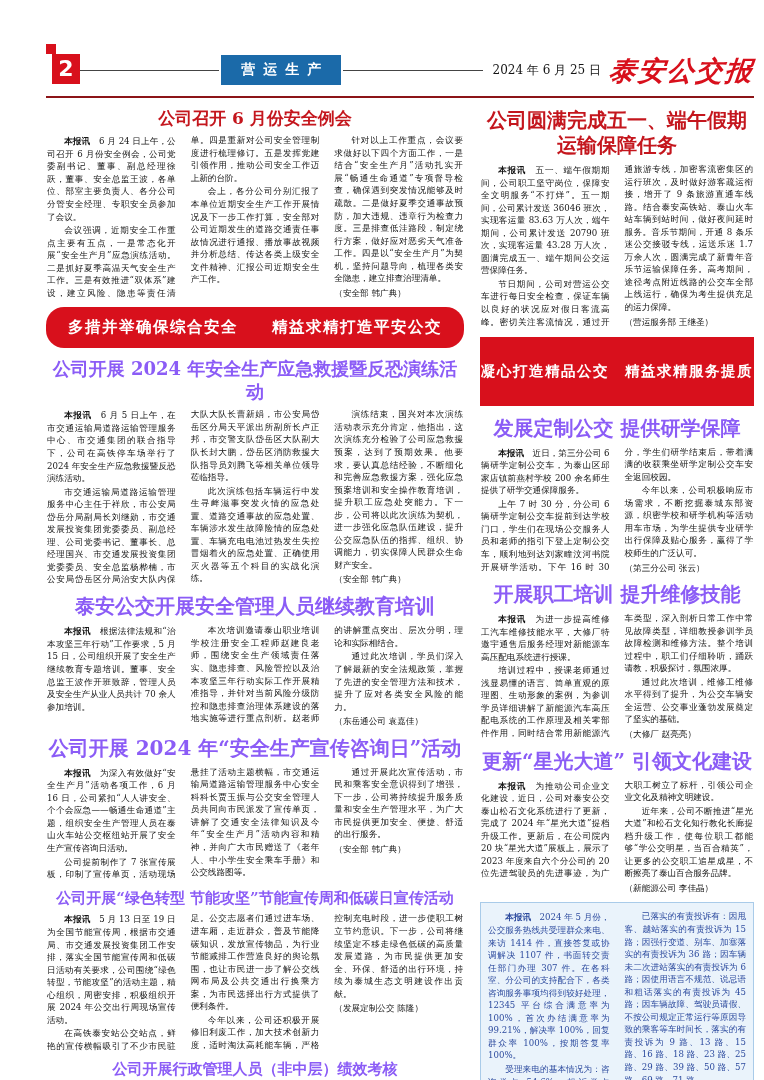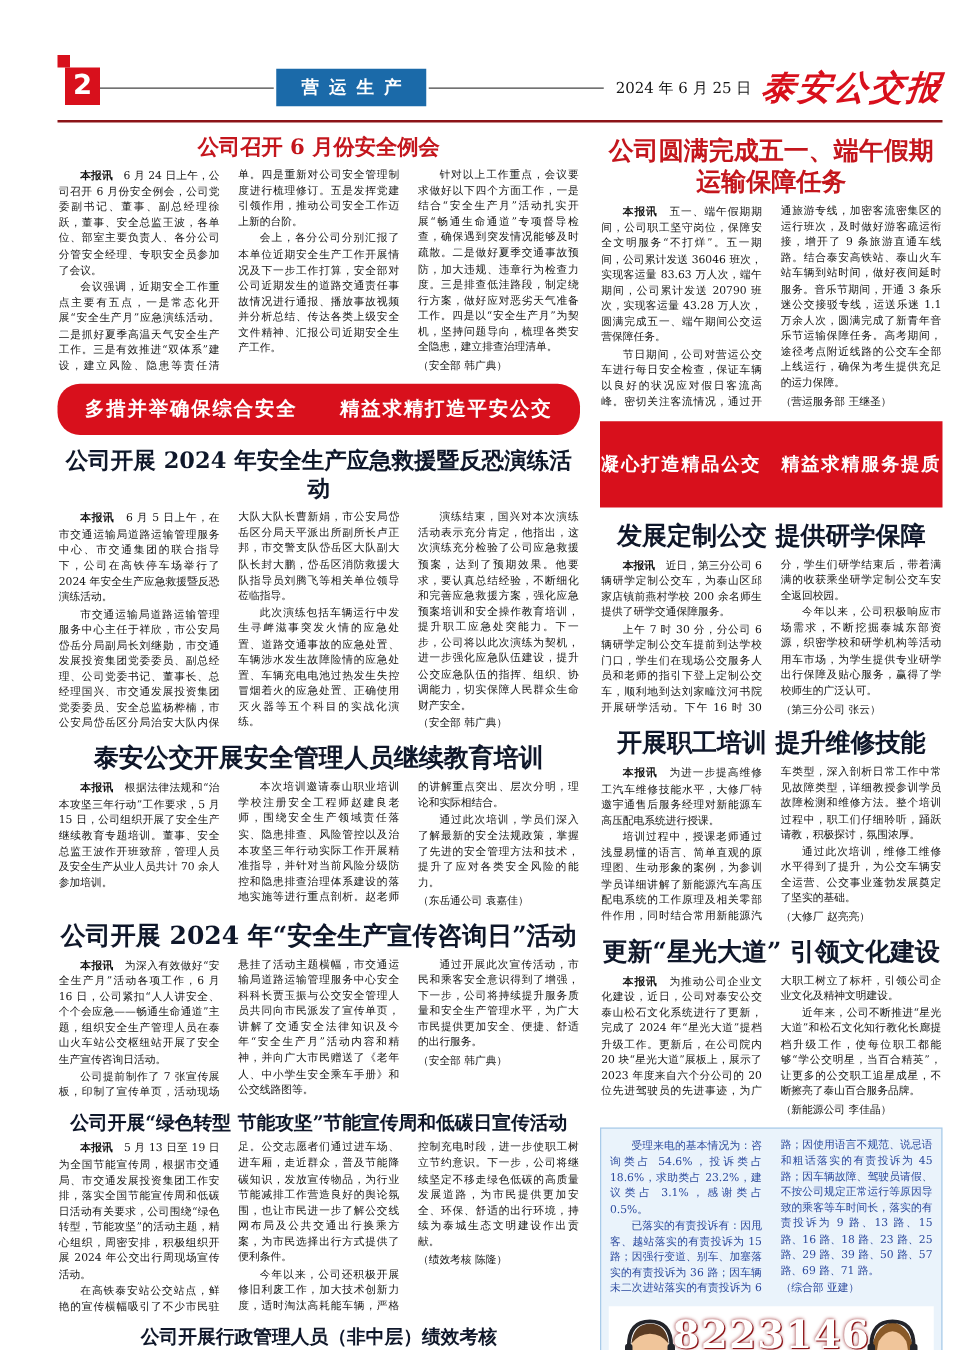--- a/index.html
+++ b/index.html
@@ -25,21 +25,21 @@
   .date{font-size:12px;margin:0 8px 0 10px;white-space:nowrap;}
   .masthead{color:var(--accent-red);font-size:27px;font-weight:bold;font-style:italic;
             transform:skewX(-6deg);white-space:nowrap;letter-spacing:2px;line-height:1;}
   .header-bottom{height:2px;background:#8c1418;margin:6px 0 8px 0;}
   
   .main{display:flex;gap:16px;}
   .col-left{width:418px;flex:0 0 auto;}
   .col-right{flex:1;min-width:0;}
   
   .article{margin-bottom:8px;}
-  h2{margin:2px 0 5px 0;text-align:center;font-weight:bold;color:#0f172a;line-height:1.25;}
+  h2{margin:2px 0 5px 0;text-align:center;font-weight:bold;color:#8b5cf6;line-height:1.25;}
   h2.red{color:var(--title-red);}
   .t-xl{font-size:17px;}
   .t-lg{font-size:18px;}
   .t-md{font-size:20px;}
   .t-sm{font-size:15px;}
   .body{text-align:justify;font-size:8.6px;line-height:1.46;}
   .cols3{column-count:3;column-gap:13px;}
   .cols2{column-count:2;column-gap:13px;}
   .body p{margin:1px;text-indent:2em;}
   .body p.byline{text-indent:0;padding-right:2px;margin-top:2px;}
@@ -124,21 +124,21 @@
           <p class="byline">（安全部 韩广典）</p>
         </div>
       </section>
 
       <section class="article">
         <h2 class="t-sm">公司开展“绿色转型 节能攻坚”节能宣传周和低碳日宣传活动</h2>
         <div class="body cols3">
           <p><b class="lead">本报讯</b>　<span>5 月 13 日至 19 日为全国节能宣传周，根据市交通局、市交通发展投资集团工作安排，落实全国节能宣传周和低碳日活动有关要求，公司围绕“绿色转型，节能攻坚”的活动主题，精心组织，周密安排，积极组织开展 2024 年公交出行周现场宣传活动。</span></p>
           <p>在高铁泰安站公交站点，鲜艳的宣传横幅吸引了不少市民驻足。公交志愿者们通过进车场、进车厢，走近群众，普及节能降碳知识，发放宣传物品，为行业节能减排工作营造良好的舆论氛围，也让市民进一步了解公交线网布局及公共交通出行换乘方案，为市民选择出行方式提供了便利条件。</p>
           <p>今年以来，公司还积极开展修旧利废工作，加大技术创新力度，适时淘汰高耗能车辆，严格控制充电时段，进一步使职工树立节约意识。下一步，公司将继续坚定不移走绿色低碳的高质量发展道路，为市民提供更加安全、环保、舒适的出行环境，持续为泰城生态文明建设作出贡献。</p>
-          <p class="byline">（绩效考核 陈隆）</p>
+          <p class="byline">（发展定制公交 陈隆）</p>
         </div>
       </section>
 
       <section class="article">
         <h2 class="t-sm">公司开展行政管理人员（非中层）绩效考核</h2>
         <div class="body cols3">
           <p><b class="lead">本报讯</b>　<span>为进一步调动管理人员的工作和学习积极性，提高公司管理人员的综合素质、服务质量和管理水平，按照年度工作计划，6 月 20 日，公司进行了 2023 年度行政管理人员（非中层）考核。</span></p>
           <p>此次考核，共有 17 名行政管理人员经过初审。现场考核中，公司领导班子、考核领导小组成员、相关单位和部室负责人，认真听取了被考核人员的工作汇报，从岗位职责、工作能力、品德学识、工作绩效、组织纪律等五个方面进行打分，经过考核，17 名考核人员全部达标。</p>
           <p class="byline">（党群与人力资源部 袁进）</p>
         </div>
@@ -148,21 +148,21 @@
 
     <div class="col-right">
 
       <section class="article">
         <h2 class="red t-md">
           <span>公司圆满完成五一、端午假期</span><br>
           <span>运输保障任务</span>
         </h2>
         <div class="body cols2">
           <p><b class="lead">本报讯</b>　<span>五一、端午假期期间，公司职工坚守岗位，保障安全文明服务“不打烊”。五一期间，公司累计发送 36046 班次，实现客运量 83.63 万人次，端午期间，公司累计发送 20790 班次，实现客运量 43.28 万人次，圆满完成五一、端午期间公交运营保障任务。</span></p>
-          <p>节日期间，公司对营运公交车进行每日安全检查，保证车辆以良好的状况应对假日客流高峰。密切关注客流情况，通过开通旅游专线，加密客流密集区的运行班次，及时做好游客疏运衔接，增开了 9 条旅游直通车线路。结合泰安高铁站、泰山火车站车辆到站时间，做好夜间延时服务。音乐节期间，开通 3 条乐迷公交接驳专线，运送乐迷 1.1 万余人次，圆满完成了新青年音乐节运输保障任务。高考期间，途径考点附近线路的公交车全部上线运行，确保为考生提供充足的运力保障。</p>
+          <p>节日期间，公司对营运公交车进行每日安全检查，保证车辆以良好的状况应对假日客流高峰。密切关注客流情况，通过开通旅游专线，加密客流密集区的运行班次，及时做好游客疏运衔接，增开了 9 条旅游直通车线路。结合泰安高铁站、泰山火车站车辆到站时间，做好夜间延时服务。音乐节期间，开通 8 条乐迷公交接驳专线，运送乐迷 1.7 万余人次，圆满完成了新青年音乐节运输保障任务。高考期间，途径考点附近线路的公交车全部上线运行，确保为考生提供充足的运力保障。</p>
           <p class="byline">（营运服务部 王继圣）</p>
         </div>
       </section>
 
       <div class="banner right-b">凝心打造精品公交　精益求精服务提质</div>
 
       <section class="article">
         <h2 class="t-md">发展定制公交 提供研学保障</h2>
         <div class="body cols2">
           <p><b class="lead">本报讯</b>　<span>近日，第三分公司 6 辆研学定制公交车，为泰山区邱家店镇前燕村学校 200 余名师生提供了研学交通保障服务。</span></p>
@@ -186,20 +186,21 @@
         <h2 class="t-md">更新“星光大道” 引领文化建设</h2>
         <div class="body cols2">
           <p><b class="lead">本报讯</b>　<span>为推动公司企业文化建设，近日，公司对泰安公交泰山松石文化系统进行了更新，完成了 2024 年“星光大道”提档升级工作。更新后，在公司院内 20 块“星光大道”展板上，展示了 2023 年度来自六个分公司的 20 位先进驾驶员的先进事迹，为广大职工树立了标杆，引领公司企业文化及精神文明建设。</span></p>
           <p>近年来，公司不断推进“星光大道”和松石文化知行教化长廊提档升级工作，使每位职工都能够“学公交明星，当百合精英”，让更多的公交职工追星成星，不断擦亮了泰山百合服务品牌。</p>
           <p class="byline">（新能源公司 李佳晶）</p>
         </div>
       </section>
 
       <div class="blue-box">
         <div class="body cols2">
+          <p><b class="lead">本报讯</b>　<span>2024 年 5 月份，公交服务热线共受理群众来电、来访 1414 件，直接答复或协调解决 1107 件，书面转交责任部门办理 307 件。在各科室、分公司的支持配合下，各类咨询服务事项均得到较好处理，12345 平台综合满意率为 100%，首次办结满意率为 99.21%，解决率 100%，回复群众率 100%，按期答复率 100%。</span></p>
           <p>受理来电的基本情况为：咨询类占 54.6%，投诉类占 18.6%，求助类占 23.2%，建议类占 3.1%，感谢类占 0.5%。</p>
           <p>已落实的有责投诉有：因甩客、越站落实的有责投诉为 15 路；因强行变道、别车、加塞落实的有责投诉为 36 路；因车辆未二次进站落实的有责投诉为 6 路；因使用语言不规范、说忌语和粗话落实的有责投诉为 45 路；因车辆故障、驾驶员请假、不按公司规定正常运行等原因导致的乘客等车时间长，落实的有责投诉为 9 路、13 路、15 路、16 路、18 路、23 路、25 路、29 路、39 路、50 路、57 路、69 路、71 路。</p>
           <p class="byline">（综合部 亚建）</p>
         </div>
 
         <div class="hotline">
 
           <div class="hot-number">8223146</div>
 
           <svg class="operator op-left" viewBox="0 0 62 74">

